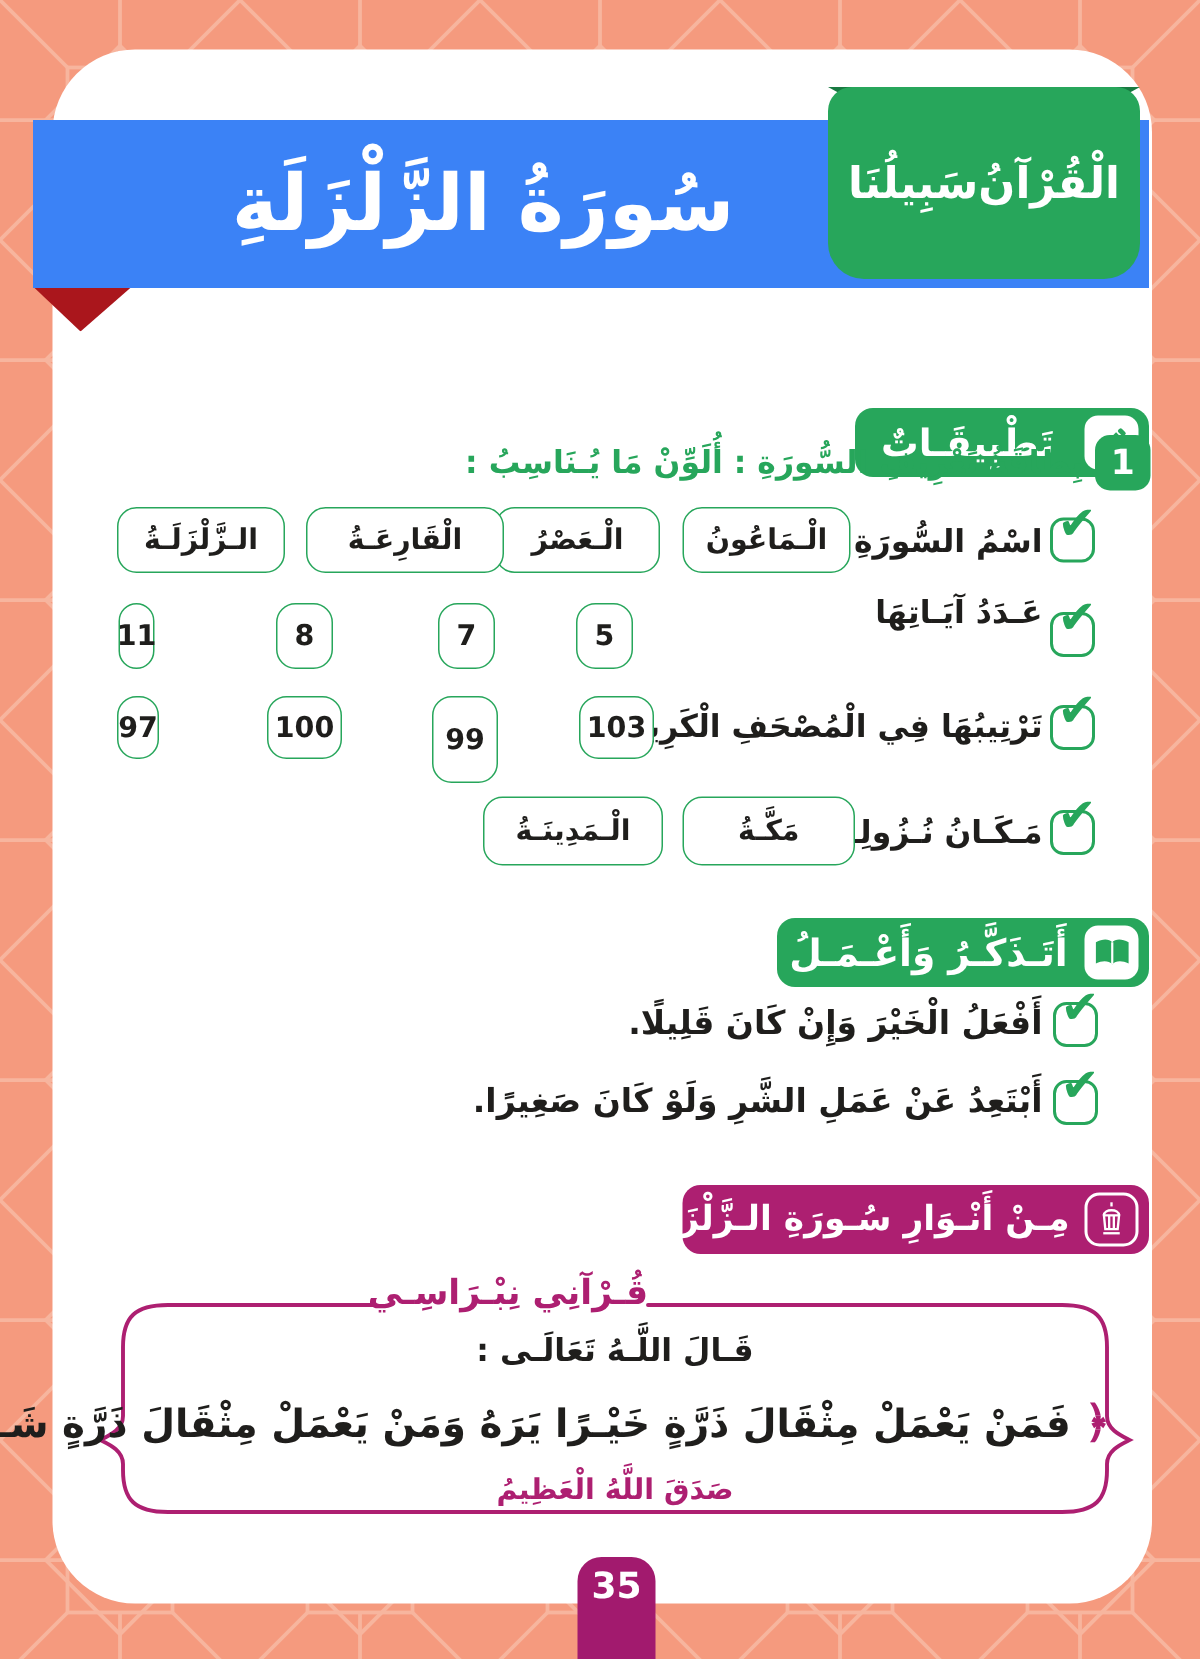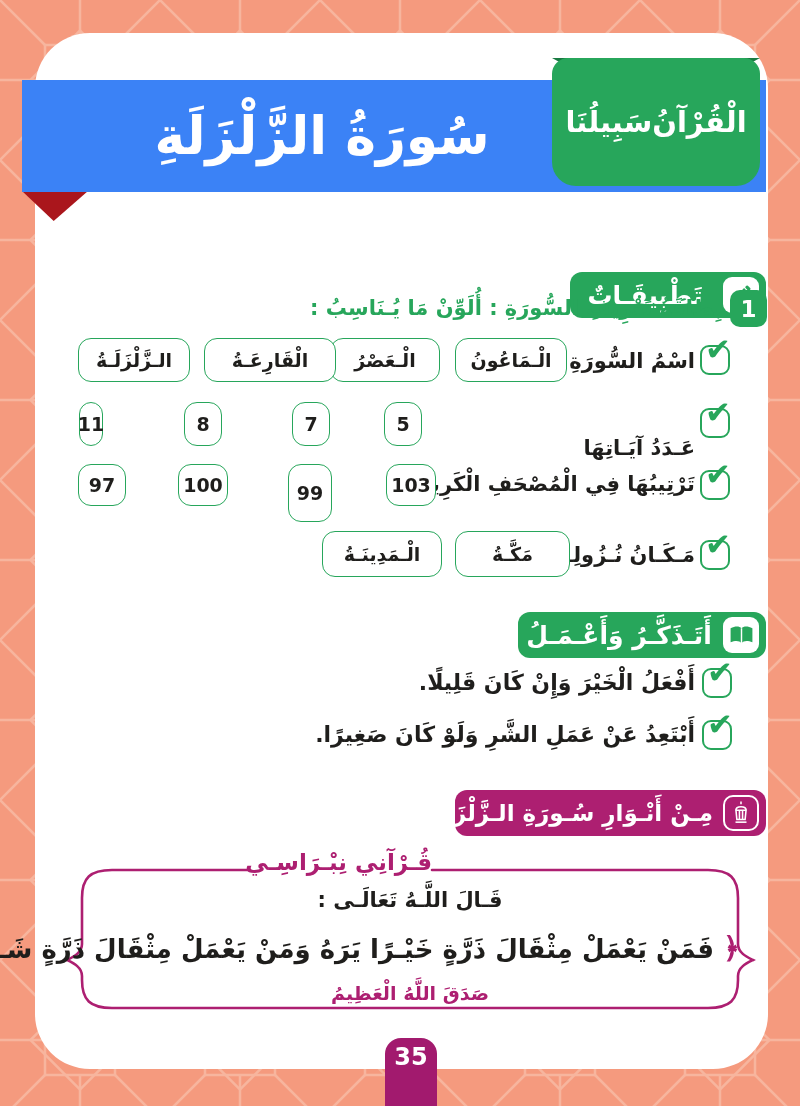--- a/index.html
+++ b/index.html
@@ -189,34 +189,34 @@
 </div>
 <div class="row-label" style="right:105px; top:349px;">اسْمُ السُّورَةِ</div>
 <div class="opt ar" style="left:455px; top:338px; width:112px; height:44px;">الْـمَاعُونُ</div>
 <div class="opt ar" style="left:330px; top:338px; width:110px; height:44px;">الْـعَصْرُ</div>
 <div class="opt ar" style="left:204px; top:338px; width:132px; height:44px;">الْقَارِعَـةُ</div>
 <div class="opt ar" style="left:78px; top:338px; width:112px; height:44px;">الـزَّلْزَلَـةُ</div>
 
 <div class="check" style="left:700px; top:408px;">
   <span class="mark">✔</span>
 </div>
-<div class="row-label" style="right:105px; top:436px;margin-left:34px;">عَـدَدُ آيَـاتِهَا</div>
+<div class="row-label" style="right:105px; top:396px;margin-left:34px;">عَـدَدُ آيَـاتِهَا</div>
 <div class="opt" style="left:384px; top:402px; width:38px; height:44px;">5</div>
 <div class="opt" style="left:292px; top:402px; width:38px; height:44px;">7</div>
 <div class="opt" style="left:184px; top:402px; width:38px; height:44px;">8</div>
 <div class="opt" style="left:79px; top:402px; width:24px; height:44px;">11</div>
 
 <div class="check" style="left:700px; top:470px;">
   <span class="mark">✔</span>
 </div>
 <div class="row-label" style="right:105px; top:472px;">تَرْتِيبُهَا فِي الْمُصْحَفِ الْكَرِيمِ</div>
 <div class="opt" style="left:386px; top:464px; width:50px; height:42px;">103</div>
 <div class="opt" style="left:288px; top:464px; width:44px; height:58px;">99</div>
 <div class="opt" style="left:178px; top:464px; width:50px; height:42px;">100</div>
-<div class="opt" style="left:78px; top:464px; width:48px; height:42px;">97</div>
+<div class="opt" style="left:78px; top:464px; width:28px; height:42px;">97</div>
 
 <div class="check" style="left:700px; top:540px;">
   <span class="mark">✔</span>
 </div>
 <div class="row-label" style="right:105px; top:543px;">مَـكَـانُ نُـزُولِـهَا</div>
 <div class="opt ar" style="left:455px; top:531px; width:115px; height:46px;">مَكَّـةُ</div>
 <div class="opt ar" style="left:322px; top:531px; width:120px; height:46px;">الْـمَدِينَـةُ</div>
 
 <div class="banner green" style="left:518px; top:612px; width:248px; height:46px;">
   <span class="tile solid">

